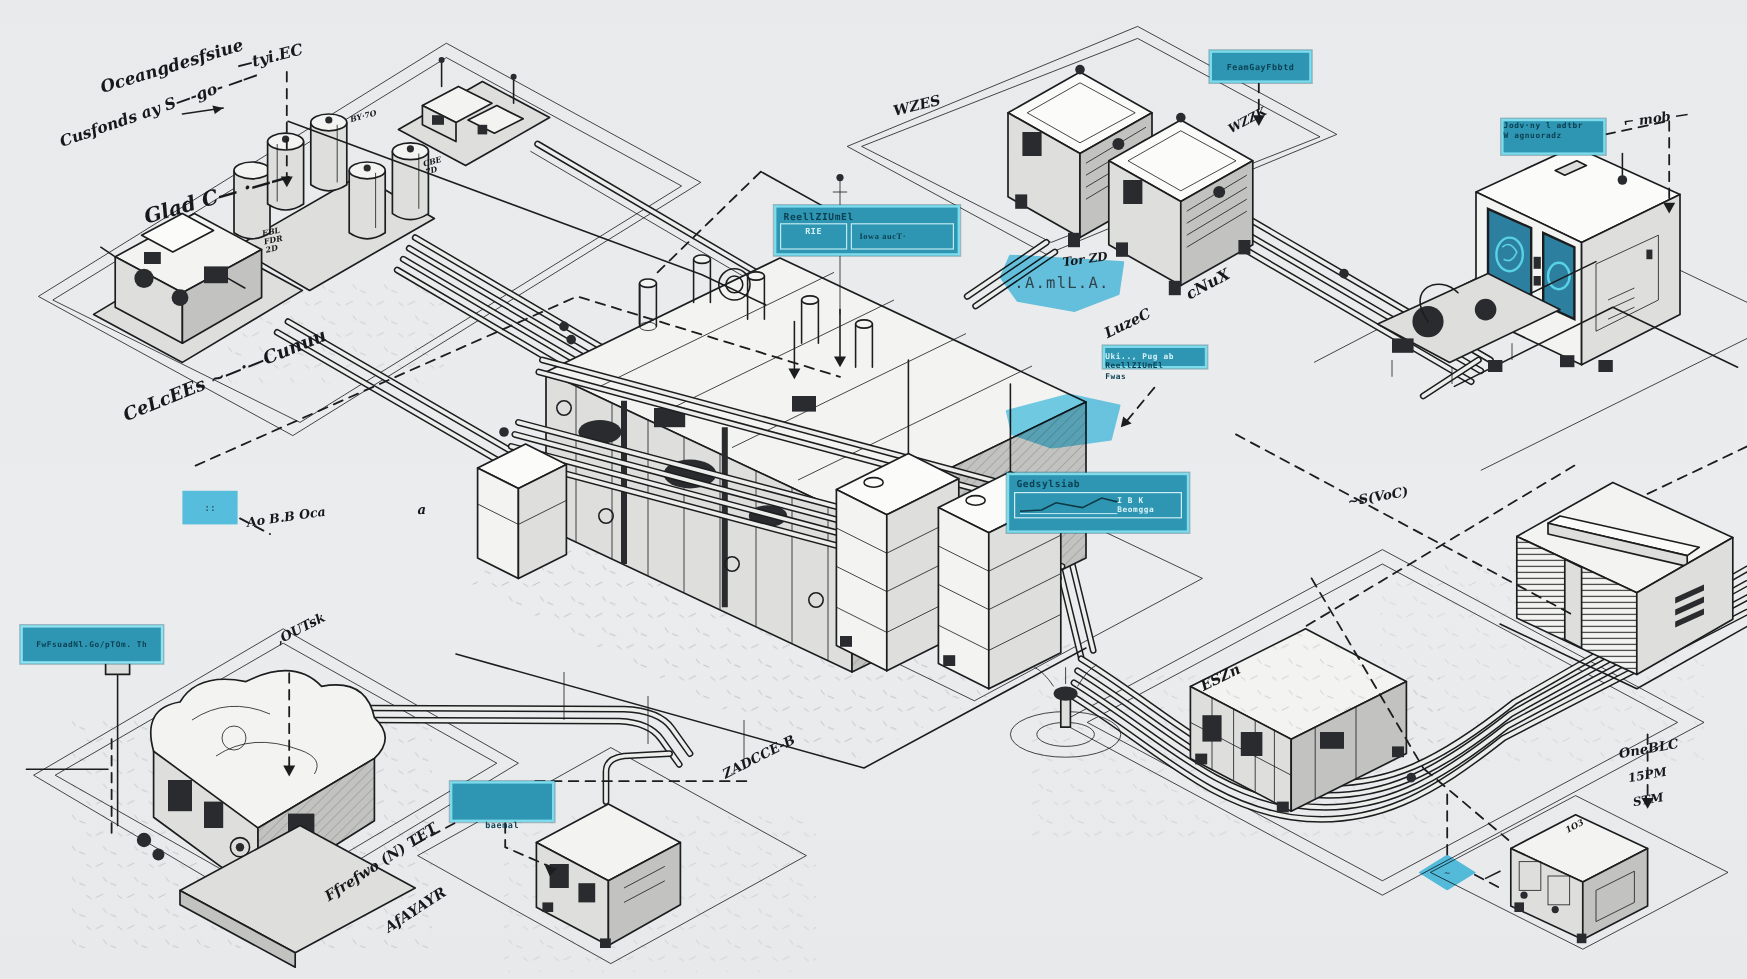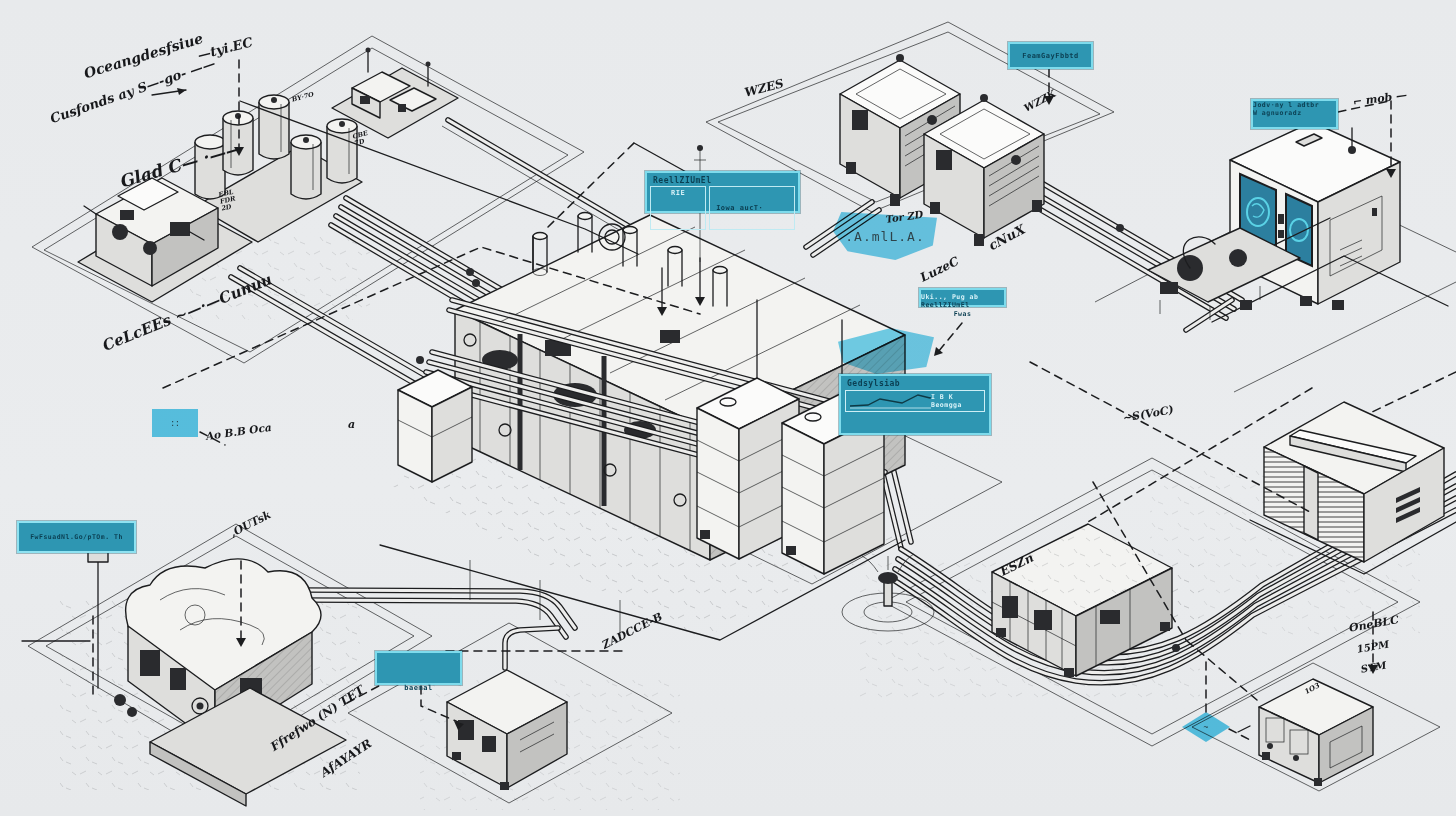--- a/index.html
+++ b/index.html
@@ -451,40 +451,40 @@
 </div>
 <div class="patch" style="left:1182px;top:712px;width:48px;height:30px;background:#49c6ea;opacity:.9;
             clip-path:polygon(50% 0,100% 50%,50% 100%,0 50%);">
   <span style="font-size:8px;">~</span>
 </div>
 
 <div class="co" style="left:645px;top:171px;width:155px;height:42px;">
   <div class="t">ReellZIUmEl</div>
   <div style="display:flex;gap:3px;margin:0 3px;">
     <div class="light" style="border:1px solid #bfeaf2;padding:2px 20px;font-size:7px;">RIE</div>
-    <div style="border:1px solid #bfeaf2;padding:17px 6px;font-size:7px;flex:1;">Iowa aucT·</div>
+    <div style="border:1px solid #bfeaf2;padding:6px 6px;font-size:7px;flex:1;font-family:Liberation Serif, serif;">Iowa aucT·</div>
   </div>
 </div>
 
 <div class="co ctr" style="left:1008px;top:42px;width:85px;height:27px;display:flex;align-items:center;justify-content:center;">
   <span style="font-size:7px;">FeamGayFbbtd</span>
 </div>
 
 <div class="co ctr" style="left:1251px;top:99px;width:87px;height:30px;padding-top:0;box-sizing:border-box;">
   <div style="font-size:6.5px;line-height:1.3;">Jodv·ny l adtbr</div>
   <div style="font-size:6.5px;line-height:1.3;">W agnuoradz</div>
 </div>
 
 <div class="co ctr" style="left:919px;top:288px;width:87px;height:19px;padding-top:3px;box-sizing:border-box;">
   <div class="light" style="font-size:6.5px;line-height:1.3;">Uki.., Pug ab</div>
   <div style="font-size:6.5px;line-height:1.3;">ReellZIUmEl</div>
-  <div style="font-size:6.5px;line-height:1.3;text-align:center;">Fwas</div>
-</div>
-
-<div class="co" style="left:839px;top:374px;width:152px;height:61px;">
+  <div style="font-size:6.5px;line-height:1.3;">Fwas</div>
+</div>
+
+<div class="co" style="left:839px;top:394px;width:152px;height:50px;">
   <div class="t">Gedsylsiab</div>
   <div style="margin:1px 4px;border:1.5px solid #cdeef5;height:20px;display:flex;align-items:center;">
     <svg width="92" height="20">
       <path d="M4,17 H88" stroke="#cdeef5" stroke-width=".8" fill="none"></path>
       <polyline points="4,15 22,14 34,8 56,12 72,4 84,7 90,5" stroke="#0e3945" stroke-width="1.3" fill="none"></polyline>
     </svg>
     <span class="light" style="font-size:6.5px;">I B K Beomgga</span>
   </div>
 </div>
 

